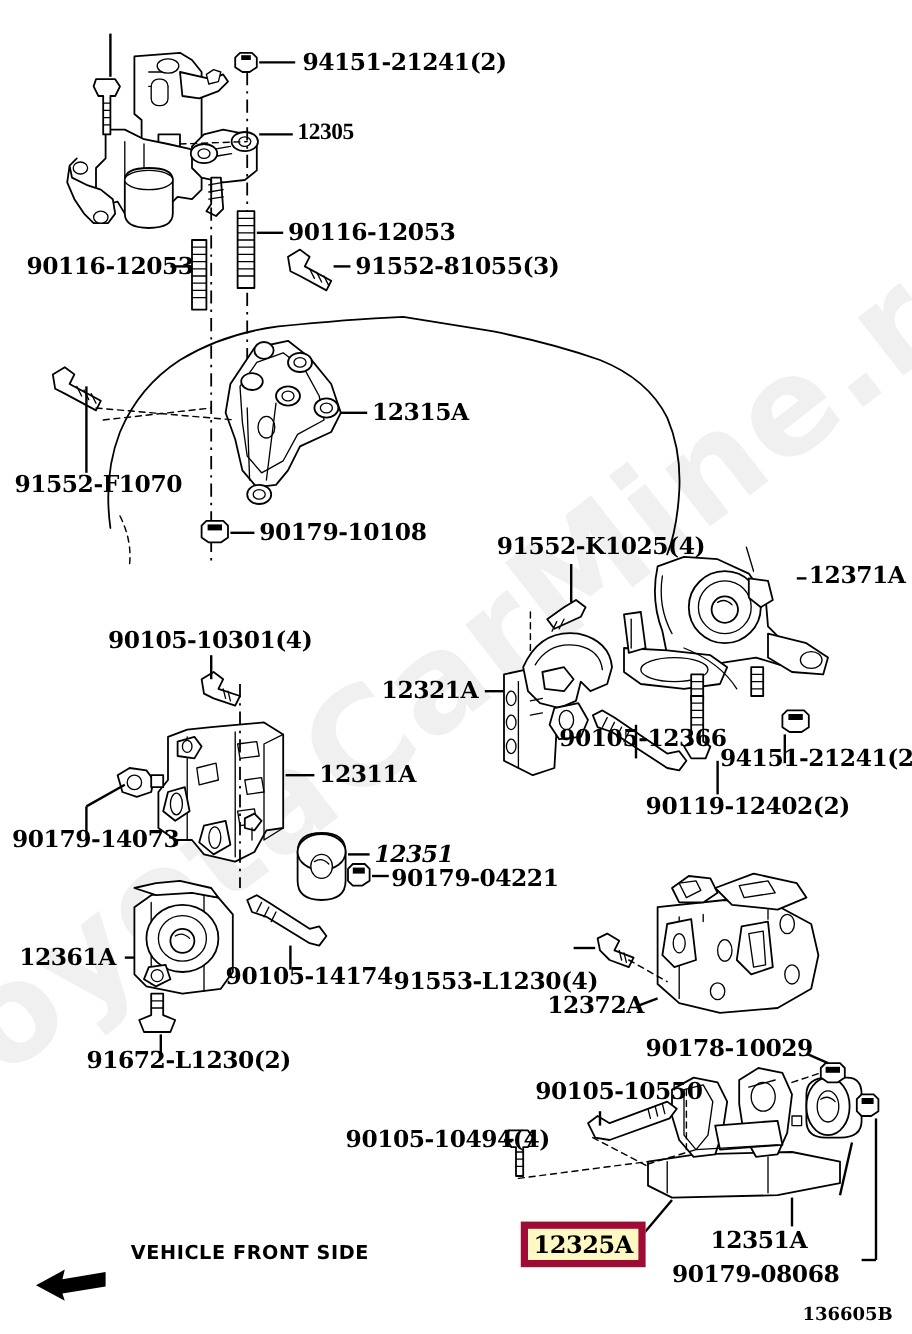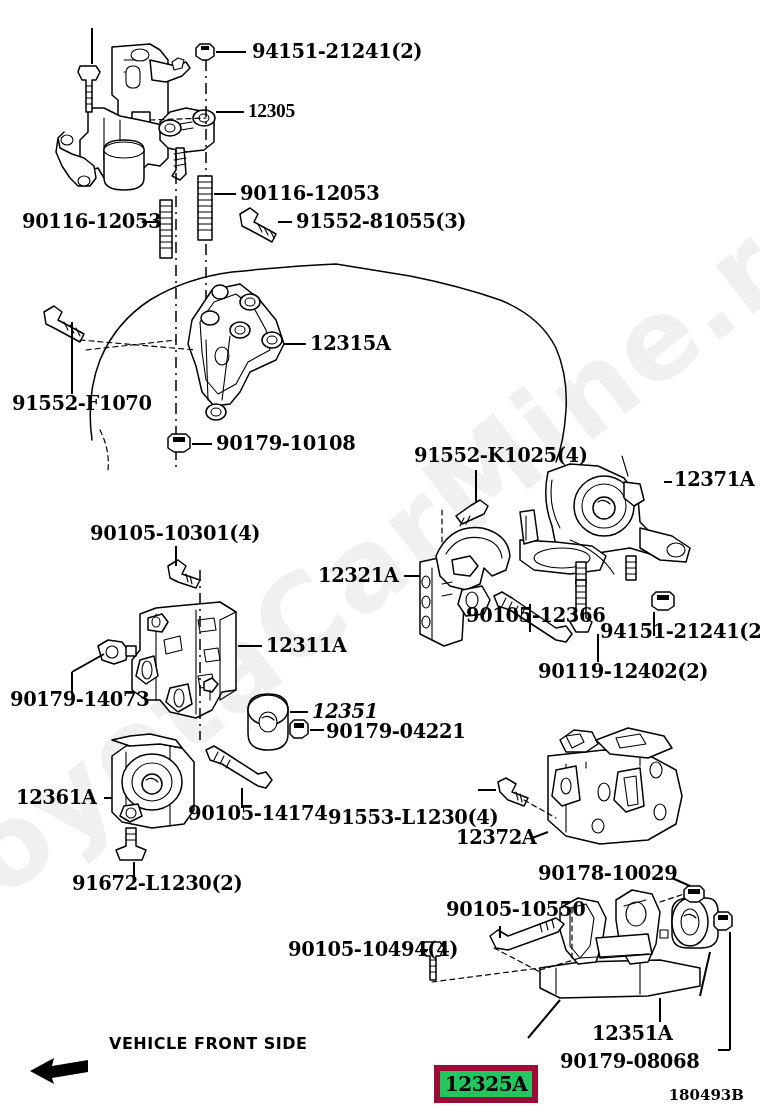--- a/index.html
+++ b/index.html
@@ -46,23 +46,22 @@
     font-size:19.5px;
     color:#000;
     white-space:nowrap;
     letter-spacing:-0.4px;
   }
   
   #hl-box{
     position:absolute;
     z-index:5;
     border:6px solid #9e0b37;
-    background:#22c55e;
+    background:#fef9c3;
     box-sizing:border-box;
-    margin-top:47px;
   }
   #hl-box .lbl{position:static;display:block;text-align:center;}
   
   #front-jp{font-family:"DejaVu Sans", sans-serif;font-weight:400;font-size:15px;letter-spacing:1px;}
   #front-en{font-family:"DejaVu Sans", sans-serif;font-weight:700;font-size:16px;letter-spacing:0.5px;}
   #diagram-id{
     position:absolute;right:16px;bottom:8px;z-index:4;
     font-family:"DejaVu Serif", serif;font-weight:700;font-size:15px;color:#000;
   }
 </style>
@@ -464,15 +463,15 @@
     <div class="lbl" style="line-height:26px;font-size:20px;">12325A</div>
   </div>
 
   <div style="position:absolute;left:88px;top:1032px;z-index:4;">
     <div class="lbl" id="front-en" style="position:static;margin-top:2px;padding-left:21px;">VEHICLE FRONT SIDE</div>
   </div>
   <svg style="position:absolute;left:28px;top:1054px;z-index:4;" width="62" height="32">
     <path d="M2 17 L26 4 L24 12 L60 6 L60 18 L24 24 L26 30 Z" fill="#000"></path>
   </svg>
 
-  <div id="diagram-id">180493B</div>
+  <div id="diagram-id">136605B</div>
 
 </div>
 
 </body></html>

